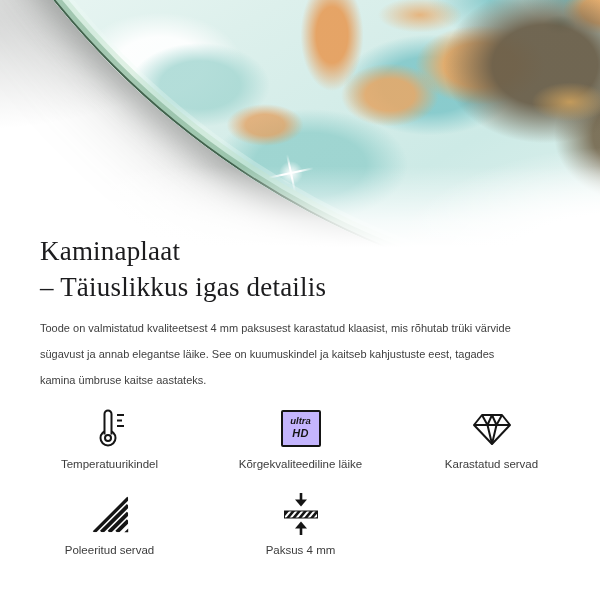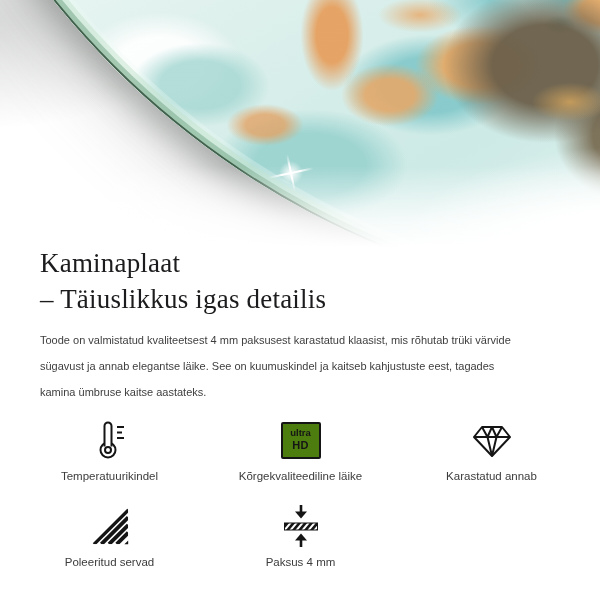--- a/index.html
+++ b/index.html
@@ -67,21 +67,21 @@
     background:radial-gradient(circle, rgba(255,255,255,0.95) 0%, rgba(255,255,255,0.5) 35%, rgba(255,255,255,0) 70%);
   }
   .fade {
     position:absolute; inset:0; z-index:5; pointer-events:none;
     background:
       radial-gradient(58% 78% at 102% 110%, #fff 32%, rgba(255,255,255,0) 66%),
       linear-gradient(to bottom, rgba(255,255,255,0) 66%, rgba(255,255,255,0.8) 88%, #fff 98%);
   }
 
   
-  .content { position:absolute; left:0; top:245px; width:549px; z-index:6; }
+  .content { position:absolute; left:0; top:233px; width:549px; z-index:6; }
   h1 {
     margin:0 0 0 40px;
     font-family:"Liberation Serif","DejaVu Serif",serif;
     font-weight:400; font-size:27px; line-height:36px;
     color:#1c1c1e; letter-spacing:0.2px;
   }
   .lead {
     margin:11px 33px 0 40px;
     font-size:11px; line-height:25.8px; color:#3e3e3e;
   }
@@ -91,21 +91,21 @@
     margin:9px 0 0 14px; width:573px;
     display:grid; grid-template-columns:repeat(3,191px); row-gap:16px;
   }
   .feature { display:flex; flex-direction:column; align-items:center; }
   .icon-slot { height:52px; display:flex; align-items:center; justify-content:center; }
   .feature-label { margin-top:3px; font-size:11.5px; line-height:15px; color:#3c3c3c; }
   .icon-stroke { stroke:#151515; stroke-width:2; fill:none; }
   .uhd-box {
     width:36px; height:33px; border:2.5px solid #151515; border-radius:2px;
     display:flex; flex-direction:column; align-items:center; justify-content:center;
-    color:#151515; background:#4d7c0f;
+    color:#151515; background:#c4b5fd;font-style:italic;
   }
   .uhd-top { font-size:9.5px; line-height:10px; font-weight:600; }
   .uhd-bottom { font-size:11px; line-height:15px; font-weight:800; letter-spacing:0.3px; }
 </style>
 </head>
 <body>
 
 <div class="hero">
   <div class="glass">
     <div class="art"></div>
@@ -147,21 +147,21 @@
     </div>
 
 
     <div class="feature">
       <div class="icon-slot">
         <svg width="48" height="48" viewBox="0 0 48 48">
           <path class="icon-stroke" stroke-width="1.8" stroke-linejoin="round" d="M14,11 L34,11 L42,21 L24,40 L6,21 Z"></path>
           <path class="icon-stroke" stroke-width="1.8" stroke-linejoin="round" d="M6,21 L42,21 M14,11 L19.5,21 L24,40 M34,11 L28.5,21 L24,40 M24,11 L19.5,21 M24,11 L28.5,21"></path>
         </svg>
       </div>
-      <div class="feature-label">Karastatud annab</div>
+      <div class="feature-label">Karastatud servad</div>
     </div>
 
     <div class="feature">
       <div class="icon-slot">
         <svg width="46" height="46" viewBox="0 0 48 48">
           <defs>
               <clipPath id="tri">
                 <path d="M5,43 L43,5 L43,43 Z"></path>
               </clipPath>
             </defs>

